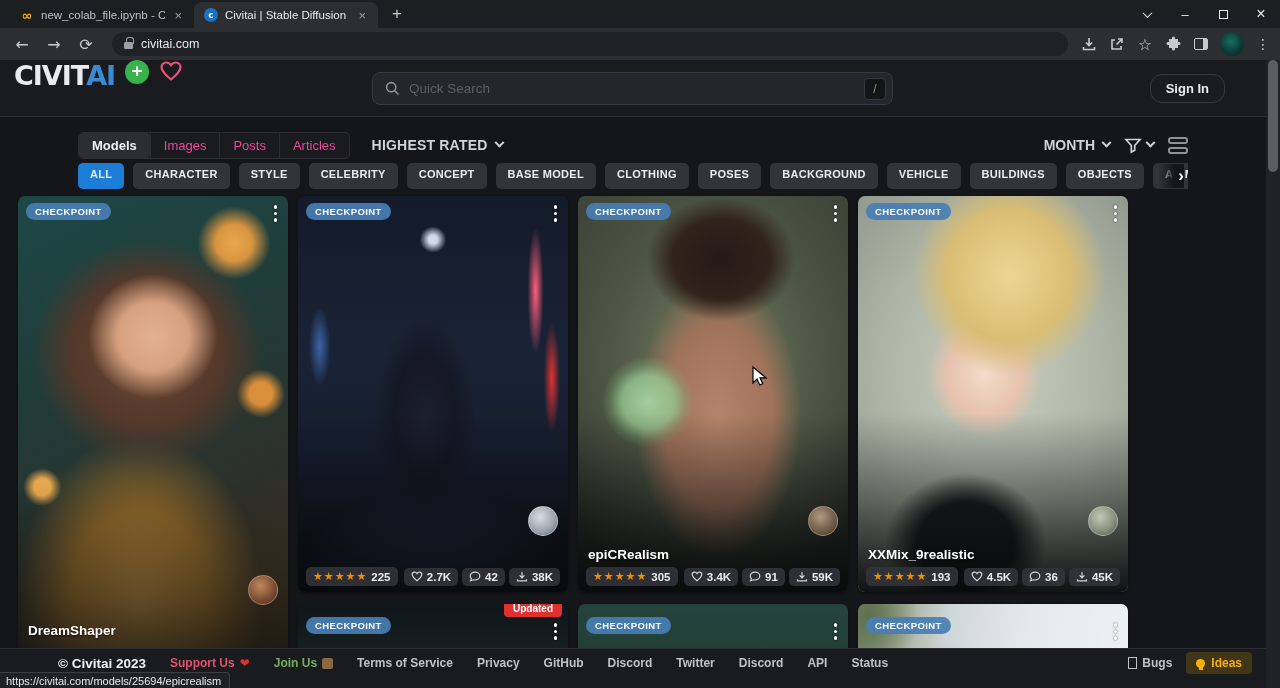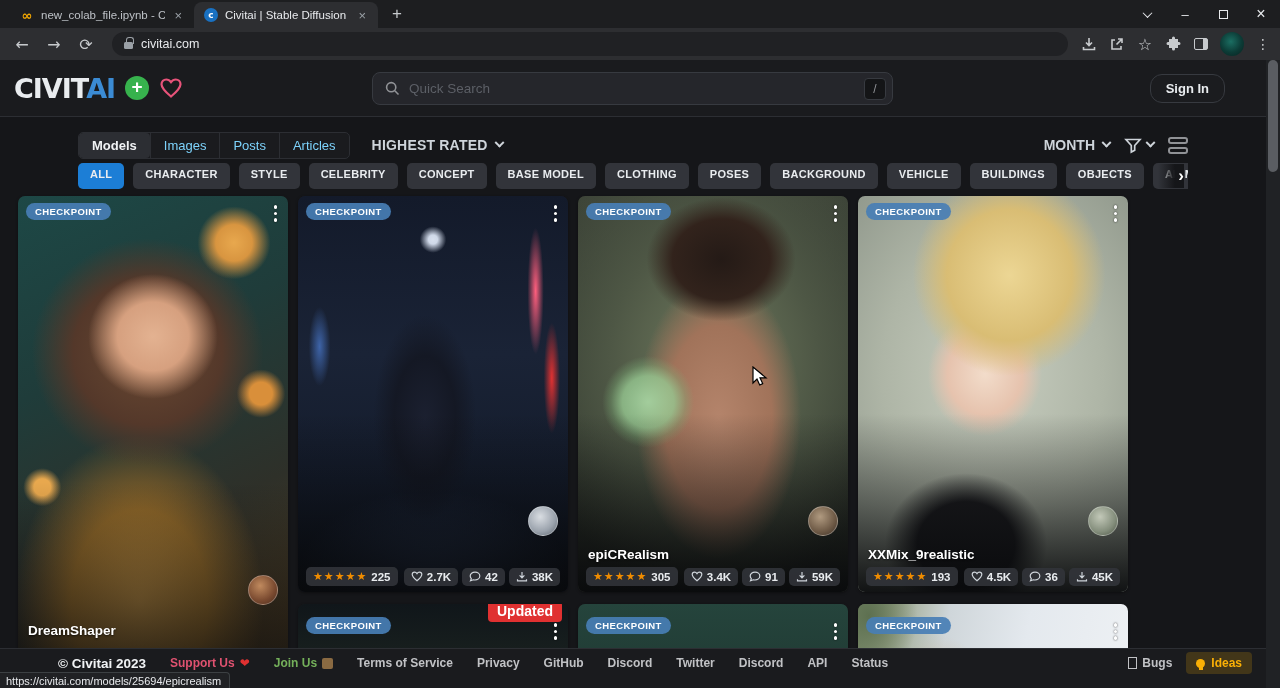--- a/index.html
+++ b/index.html
@@ -33,57 +33,57 @@
   .tbicon svg { stroke:#c7cacd; fill:none; stroke-width:1.6; }
   .starglyph { font-size:16px; font-family:"DejaVu Sans",sans-serif; }
   .sidebaricon { width:14px; height:12px; border:1.5px solid #c7cacd; border-radius:2px; position:relative; }
   .sidebaricon:before { content:''; position:absolute; right:0; top:0; bottom:0; width:4px; background:#c7cacd; }
   .tb-avatar { width:24px; height:24px; border-radius:50%; background:radial-gradient(circle at 45% 40%, #1b6e62 0%, #0c3b36 55%, #07221f 100%); }
   .kebab { color:#c7cacd; font-size:14px; font-family:"DejaVu Sans",sans-serif; letter-spacing:0; }
 
   
   .page { position:absolute; top:60px; left:0; right:0; height:628px; background:#151619; overflow:hidden; }
 
-  .site-header { position:absolute; top:0; left:0; right:14px; height:57px; background:#1A1B1E; border-bottom:1px solid #2C2E33; display:flex; align-items:center; padding:0 14px; }
+  .site-header { position:absolute; top:0; left:0; right:14px; height:57px; background:#1A1B1E; border-bottom:1px solid #2C2E33; display:flex; padding:0 14px; }
   .logo { font-weight:900; font-size:27px; letter-spacing:-1px; font-family:"DejaVu Sans",sans-serif; }
   .logo .lg-civit { color:#e9ecef; }
   .logo .lg-ai { color:#3b8bd4; }
   .hdr-plus { width:24px; height:24px; border-radius:50%; background:#37b24d; color:#fff; font-size:19px; line-height:22px; text-align:center; margin-left:10px; font-weight:bold; }
   .hdr-heart { margin-left:10px; display:inline-flex; }
   .searchbar { position:absolute; left:372px; width:521px; top:12px; height:33px; background:#25262B; border:1px solid #373A40; border-radius:8px; display:flex; align-items:center; padding:0 6px 0 12px; }
   .searchbar svg { flex:none; }
   .search-input { flex:1; background:transparent; border:none; outline:none; color:#c1c2c5; font-size:13.5px; margin-left:9px; font-family:"Liberation Sans",sans-serif; }
   .search-input::placeholder { color:#5c5f66; }
   .kbd { width:22px; height:22px; background:#141517; border:1px solid #373A40; border-radius:4px; color:#909296; font-size:12px; display:flex; align-items:center; justify-content:center; }
   .signin { position:absolute; right:41px; top:14px; padding:6px 15px; background:#1b1c1f; border:1px solid #373A40; border-radius:12px; color:#e9ecef; font-weight:bold; font-size:13px; }
 
   .nav-row { position:absolute; top:70px; left:78px; right:92px; height:30px; display:flex; align-items:center; }
   .seg { display:flex; align-items:flex-start; background:#1A1B1E; border:1px solid #2C2E33; border-radius:5px; overflow:hidden; }
-  .seg-item { padding:5px 13px; font-size:13px; color:#7dd3fc; border-left:1px solid #2C2E33; }
+  .seg-item { padding:5px 13px; font-size:13px; color:#ec4899; border-left:1px solid #2C2E33; }
   .seg-item:first-child { border-left:none; }
   .seg-item.active { background:#2C2E33; color:#f1f3f5; font-weight:bold; border-radius:4px; }
   .sortsel { display:flex; align-items:center; gap:9px; margin-left:22px; color:#ced4da; font-weight:bold; font-size:14px; letter-spacing:.2px; }
   .dd-chev { width:7px; height:7px; border-right:2px solid #ced4da; border-bottom:2px solid #ced4da; transform:rotate(45deg) translate(-2px,-2px); display:inline-block; }
   .nav-right { margin-left:auto; display:flex; align-items:center; gap:14px; color:#ced4da; }
   .periodsel { display:flex; align-items:center; gap:8px; font-weight:bold; font-size:14px; }
   .filterbtn { display:flex; align-items:center; gap:5px; }
   .layouticon { display:flex; flex-direction:column; gap:3px; }
   .layouticon i { width:20px; height:7px; border:2px solid #909296; border-radius:3px; display:block; }
 
   .chips-row { position:absolute; top:103px; left:78px; right:92px; height:26px; display:flex; gap:9px; overflow:hidden; }
   .chip { flex:none; padding:5px 12px; background:#32343a; border-radius:5px; color:#e9ecef; font-size:11px; font-weight:bold; letter-spacing:.3px; white-space:nowrap; }
   .chip.active { background:#1c7ed6; }
   .chips-arrow { position:absolute; top:104px; right:96px; width:26px; height:24px; display:flex; align-items:center; justify-content:flex-end; color:#fff; font-size:17px; font-weight:bold; background:linear-gradient(to right, rgba(21,22,25,0) 0%, #151619 65%); }
 
   
   .card { position:absolute; width:270px; background:#1A1B1E; border-radius:7px; overflow:hidden; box-shadow:0 1px 3px rgba(0,0,0,.4); }
   .card-img { position:absolute; inset:0; }
   .card-shade { position:absolute; inset:0; background:linear-gradient(to bottom, rgba(0,0,0,0) 55%, rgba(8,9,11,.45) 78%, rgba(8,9,11,.93) 100%); }
   .badge-ckpt { position:absolute; left:8px; top:7px; background:rgba(72,126,181,.92); color:#fff; font-size:9.5px; font-weight:bold; letter-spacing:.4px; padding:3px 9px; border-radius:10px; }
-  .badge-upd { position:absolute; right:6px; top:-4px; background:#e03131; color:#fff; font-size:14px; font-weight:bold; padding:3px 9px; border-radius:4px; }
+  .badge-upd { position:absolute; right:6px; top:-4px; background:#e03131; color:#fff; font-size:10px; font-weight:bold; padding:3px 9px; border-radius:4px; }
   .dots { position:absolute; right:8px; top:6px; display:flex; flex-direction:column; gap:3px; padding:3px; }
   .dots i { width:3.5px; height:3.5px; border-radius:50%; background:#fff; box-shadow:0 0 2px rgba(0,0,0,.8); display:block; }
   .cavatar { position:absolute; right:10px; width:30px; height:30px; border-radius:50%; border:1px solid rgba(255,255,255,.3); }
   .card-title { position:absolute; left:10px; right:10px; color:#fff; font-size:13.5px; font-weight:bold; text-shadow:0 1px 2px rgba(0,0,0,.7); }
   .stats { position:absolute; left:8px; right:8px; display:flex; align-items:center; }
   .pill { display:flex; align-items:center; gap:4px; background:rgba(50,52,58,.88); border-radius:5px; padding:3px 7px; color:#e9ecef; font-size:11.5px; font-weight:bold; }
   .pill svg { flex:none; }
   .stars { color:#f08c00; font-size:11px; letter-spacing:1px; font-family:"DejaVu Sans",sans-serif; }
   .stat-group { margin-left:auto; display:flex; gap:4px; }
 

